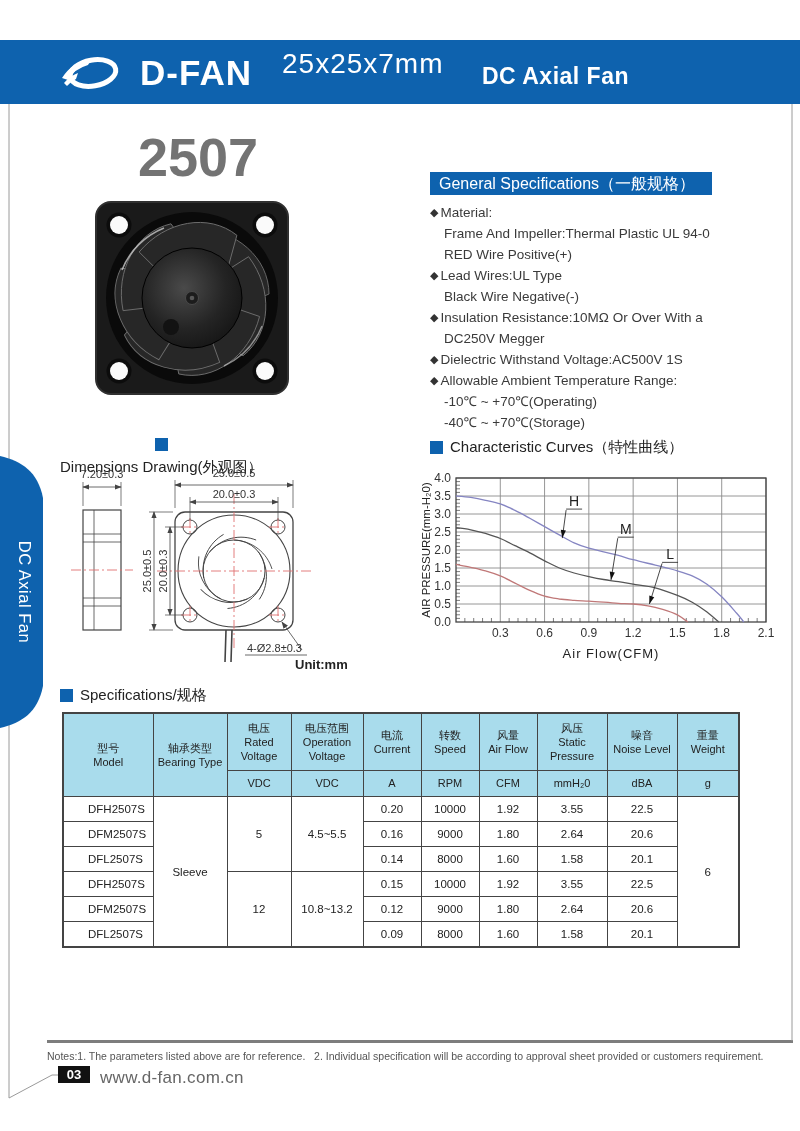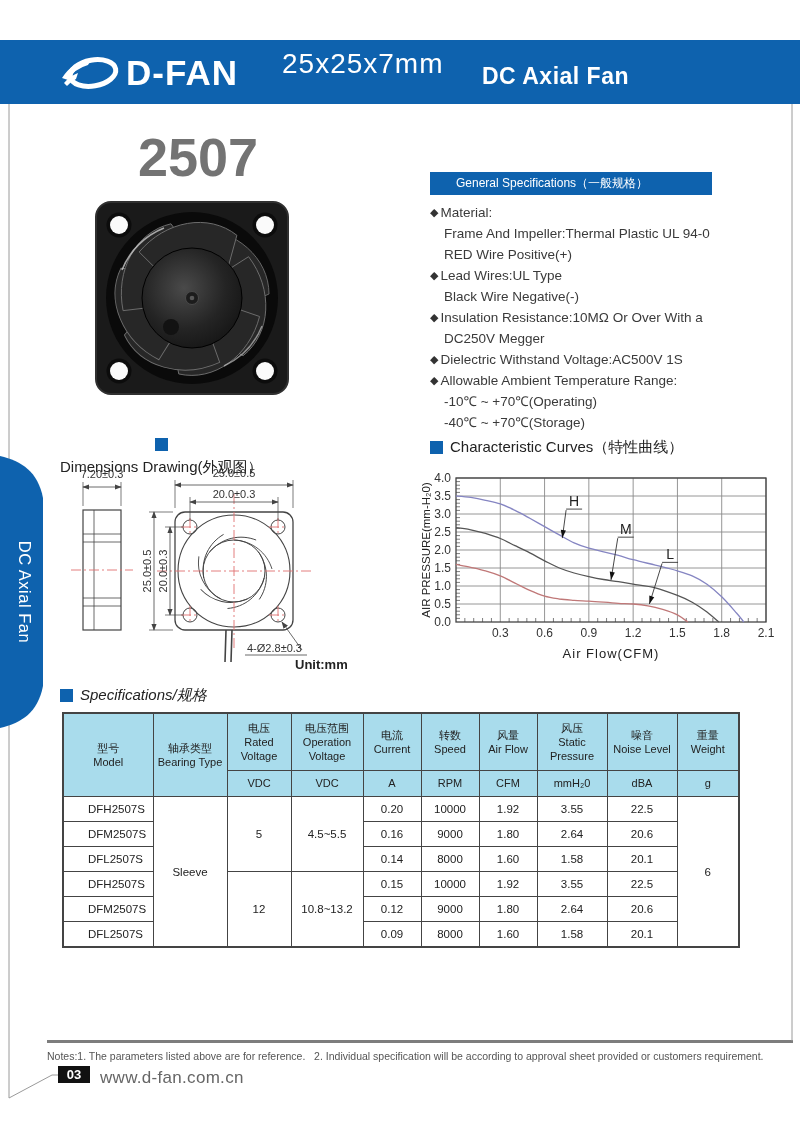--- a/index.html
+++ b/index.html
@@ -2,29 +2,29 @@
 <html><head>
 <meta charset="utf-8">
 <style>
   html,body{margin:0;padding:0;background:#fff;}
   .page{position:relative;width:800px;height:1131px;background:#fff;overflow:hidden;
         font-family:"Liberation Sans",sans-serif;color:#222;}
   
   .topbar{position:absolute;left:0;top:40px;width:800px;height:64px;background:#0e62ae;}
   .logo-wrap{position:absolute;left:60px;top:12px;display:flex;align-items:center;}
   .logo-swoosh{width:62px;height:42px;}
-  .brand{color:#fff;font-size:35px;font-weight:bold;letter-spacing:1px;margin-left:4px;}
+  .brand{color:#fff;font-size:35px;font-weight:bold;letter-spacing:1px;margin-left:18px;}
   .size-title{position:absolute;left:282px;top:8px;color:#fff;font-size:28px;font-weight:400;letter-spacing:1px;}
   .sub-title{position:absolute;left:482px;top:23px;color:#fff;font-size:23px;font-weight:bold;letter-spacing:0.5px;}
   
   .model-title{position:absolute;left:138px;top:126px;font-size:54px;font-weight:700;color:#737373;}
   .fan-photo{position:absolute;left:92px;top:198px;width:200px;height:200px;}
   
   .gen-bar{position:absolute;left:430px;top:172px;width:282px;height:23px;background:#0e62ae;color:#fff;
-           font-size:12px;line-height:23px;padding-left:26px;box-sizing:border-box;}
+           font-size:16px;line-height:23px;padding-left:9px;box-sizing:border-box;}
   .gen-lines{position:absolute;left:430px;top:202px;width:330px;font-size:13.5px;color:#3a3a3a;}
   .spec-line{line-height:21px;padding-left:14px;}
   .spec-line.bulleted{padding-left:0;}
   .spec-line .diamond{color:#333;font-size:11px;margin-right:2px;vertical-align:1px;}
   
   .section-title{position:absolute;font-size:15px;color:#222;display:flex;align-items:center;gap:7px;}
   .blue-sq{width:13px;height:13px;background:#0e62ae;display:inline-block;}
   
   .dims-svg{position:absolute;left:55px;top:462px;}
   .chart-svg{position:absolute;left:420px;top:462px;}
@@ -151,21 +151,21 @@
     </div>
 
   <div class="section-title" style="left:60px;top:438px;flex-direction:column;">
     <span class="blue-sq"></span>
     <span>Dimensions Drawing(外观图）</span>
   </div>
   <div class="section-title" style="left:430px;top:438px;">
     <span class="blue-sq"></span>
     <span>Characteristic Curves（特性曲线）</span>
   </div>
-  <div class="section-title" style="left:60px;top:686px;font-style:italic;">
+  <div class="section-title" style="left:60px;top:686px;">
     <span class="blue-sq"></span>
     <span>Specifications/规格</span>
   </div>
 
   <svg class="dims-svg" width="370" height="212" viewBox="0 0 370 212" font-family="Liberation Sans, sans-serif">
     <defs>
       <marker id="arr" viewBox="0 0 10 10" refX="9" refY="5" markerWidth="9" markerHeight="9" orient="auto-start-reverse">
         <path d="M0,1.2 L10,5 L0,8.8 Z" fill="#444"></path>
       </marker>
     </defs>

